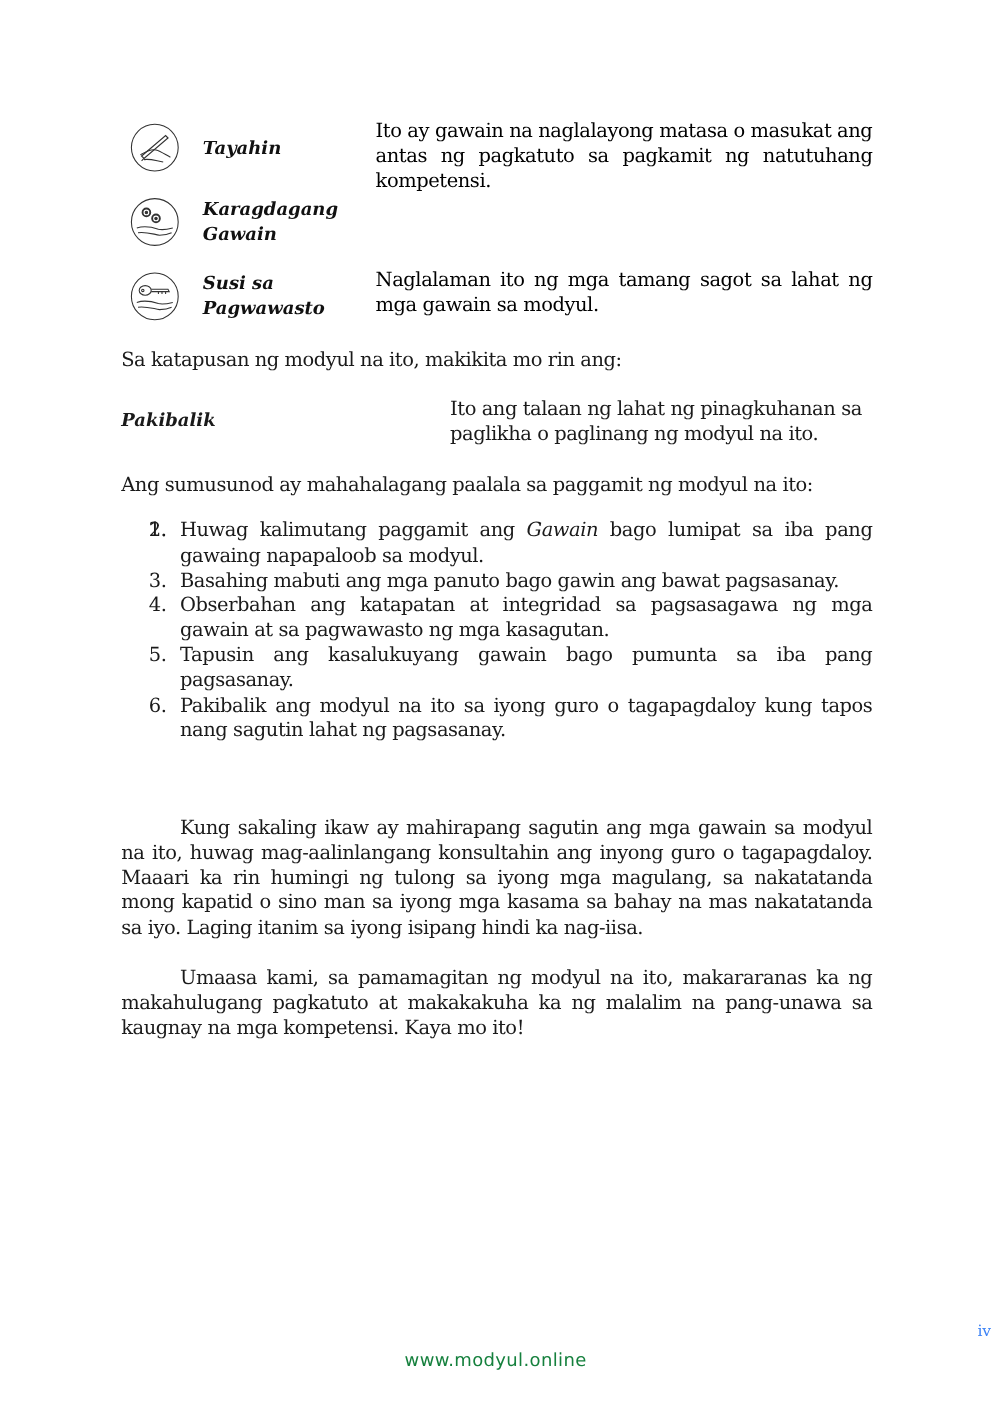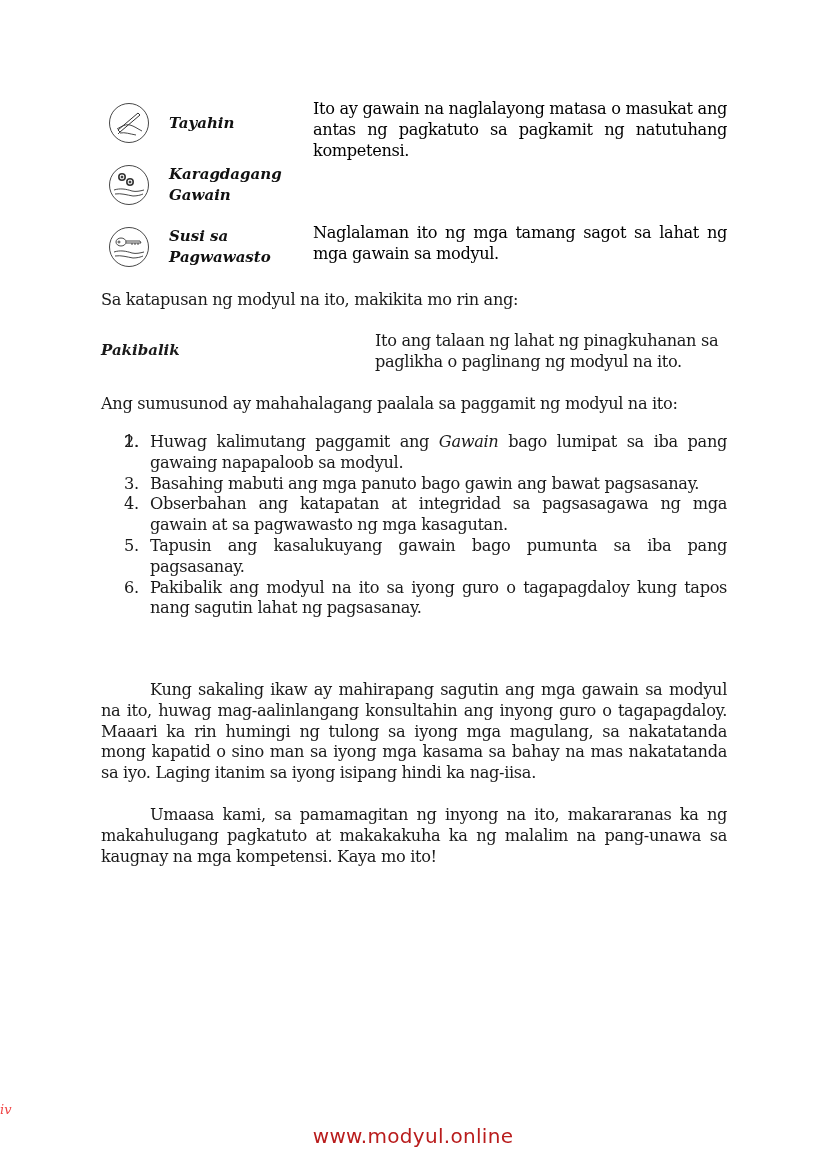--- a/index.html
+++ b/index.html
@@ -16,24 +16,24 @@
           font-family: "DejaVu Serif", serif; letter-spacing: -0.35px; text-align: justify; }
   .indent { text-indent: 49px; }
   ol.rules { position: absolute; left: 101px; top: 432px; width: 626px; margin: 0; padding: 0; list-style: none;
              font-family: "DejaVu Serif", serif; font-size: 16.2px; line-height: 20.8px; letter-spacing: -0.35px; }
   ol.rules li { position: relative; padding-left: 49px; text-align: justify; }
   ol.rules li .num { position: absolute; left: 23px; top: 0; }
   .sang-label { position: absolute; left: 101px; top: 341px; font-weight: bold; font-style: italic;
                 font-size: 15px; font-family: "DejaVu Serif", serif; }
   .sang-desc { position: absolute; left: 375px; top: 330px; width: 360px; font-size: 16.2px; line-height: 21px;
                font-family: "DejaVu Serif", serif; letter-spacing: -0.35px; }
-  .pagenum { position: absolute; left: 0; width: 826px; top: 1102px; text-align: left;
-             font-family: "DejaVu Serif", serif; font-size: 13px; color: #ef4444; font-style: italic; }
+  .pagenum { position: absolute; left: 0; width: 826px; top: 1102px; text-align: right;
+             font-family: "DejaVu Serif", serif; font-size: 13px; color: #3b82f6; }
   .watermark { position: absolute; left: 0; width: 826px; top: 1124px; text-align: center;
-               font-family: "DejaVu Sans", sans-serif; font-size: 20px; color: #b91c1c; letter-spacing: 0.3px; }
+               font-family: "DejaVu Sans", sans-serif; font-size: 15px; color: #15803d; letter-spacing: 0.3px; }
   i.em { font-style: italic; }
 </style>
 </head>
 <body>
 
 <div class="page">
 
   <div class="icon-circle" style="top:102px;">
     <svg viewBox="0 0 42 42" fill="none" stroke="#333" stroke-width="0.9">
       <circle cx="21" cy="21" r="19.5"></circle>
@@ -108,17 +108,17 @@
       <span class="num">5.</span>
       <span>Tapusin ang kasalukuyang gawain bago pumunta sa iba pang pagsasanay.</span>
     </li>
     <li>
       <span class="num">6.</span>
       <span>Pakibalik ang modyul na ito sa iyong guro o tagapagdaloy kung tapos nang sagutin lahat ng pagsasanay.</span>
     </li>
   </ol>
 
   <div class="para indent" style="top:680px;">Kung sakaling ikaw ay mahirapang sagutin ang mga gawain sa modyul na ito, huwag mag-aalinlangang konsultahin ang inyong guro o tagapagdaloy. Maaari ka rin humingi ng tulong sa iyong mga magulang, sa nakatatanda mong kapatid o sino man sa iyong mga kasama sa bahay na mas nakatatanda sa iyo. Laging itanim sa iyong isipang hindi ka nag-iisa.</div>
-  <div class="para indent" style="top:805px;">Umaasa kami, sa pamamagitan ng inyong na ito, makararanas ka ng makahulugang pagkatuto at makakakuha ka ng malalim na pang-unawa sa kaugnay na mga kompetensi. Kaya mo ito!</div>
+  <div class="para indent" style="top:805px;">Umaasa kami, sa pamamagitan ng modyul na ito, makararanas ka ng makahulugang pagkatuto at makakakuha ka ng malalim na pang-unawa sa kaugnay na mga kompetensi. Kaya mo ito!</div>
 
   <div class="pagenum">iv</div>
   <div class="watermark">www.modyul.online</div>
 </div>
 
 </body></html>

